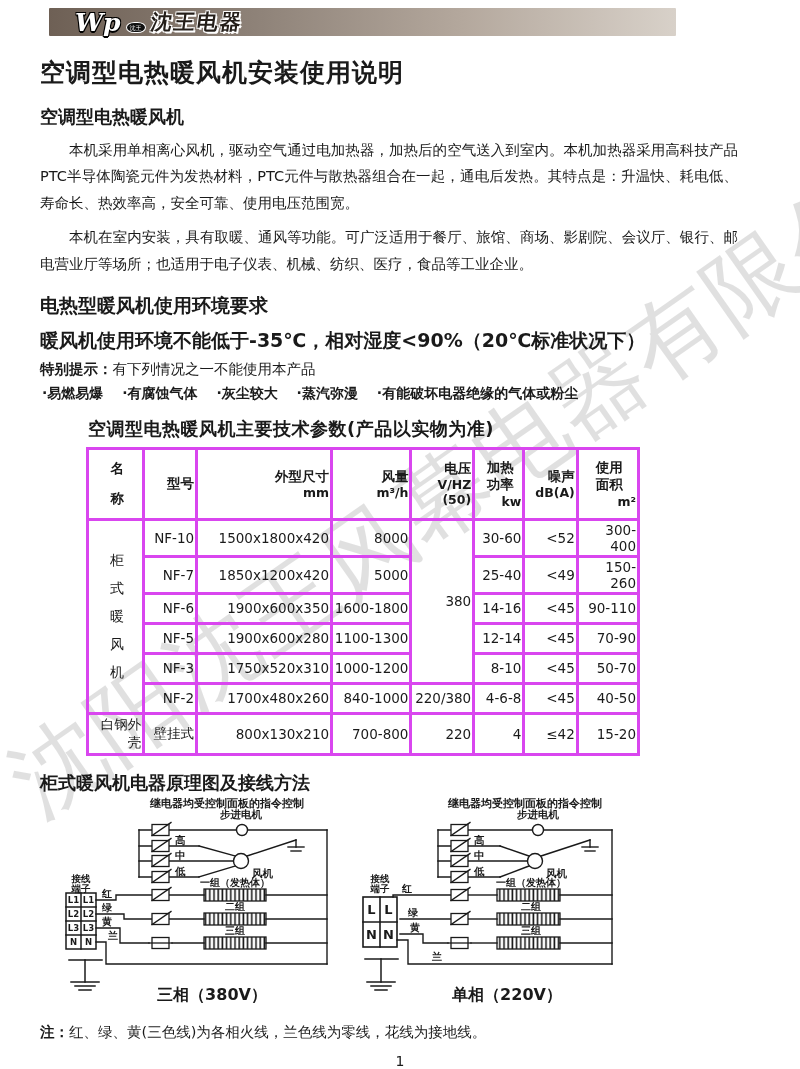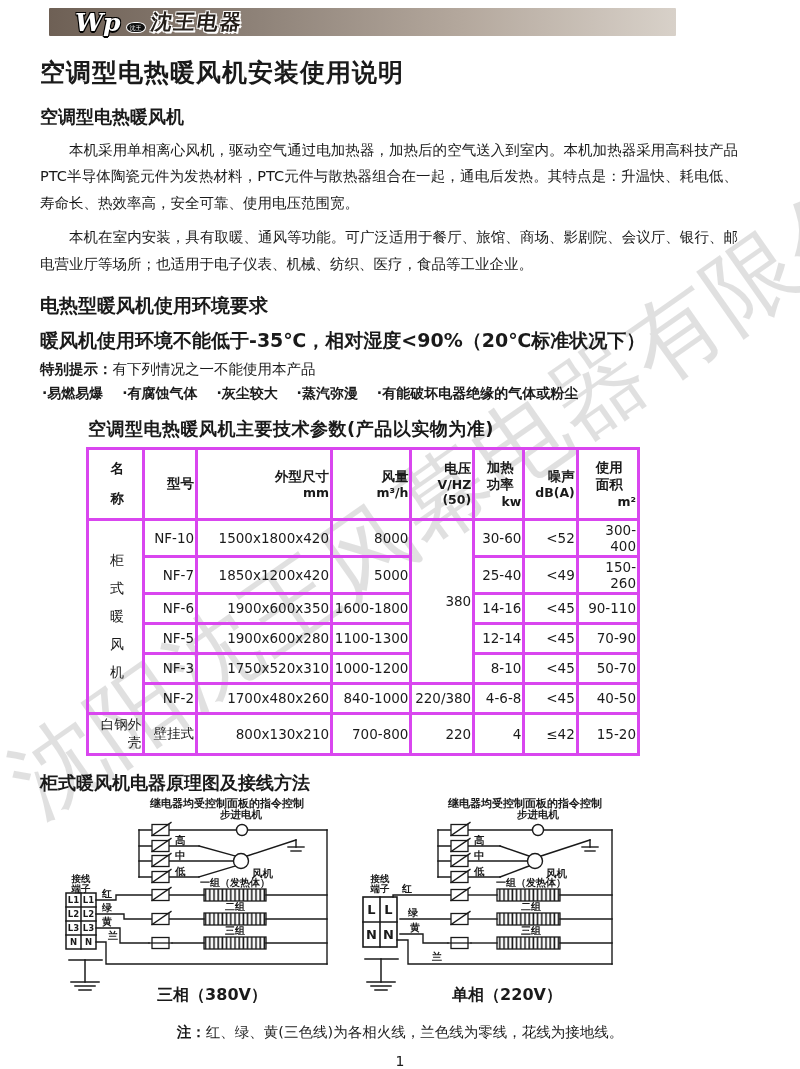--- a/index.html
+++ b/index.html
@@ -36,21 +36,21 @@
   table.spec td{border:3px solid #d946ef;text-align:right;vertical-align:middle;
         font-size:13.5px;padding:1px 1px;height:25px;background:transparent;}
   table.spec tr.hdr td{height:66px;font-weight:700;line-height:1.25;}
   .unit{display:block;font-weight:700;font-size:12.5px;}
   .wrap1{display:block;width:1.25em;margin:0 auto;word-break:break-all;line-height:2.2;}
   .wrap2{display:block;width:2.2em;margin:0 auto;word-break:break-all;line-height:1.3;}
   .vgroup{display:block;width:1.2em;margin:0 auto;word-break:break-all;line-height:2.0;font-size:14px;}
   
   .diag-title{margin:15px 60px 2px 40px;font-size:18px;font-weight:800;}
   .diagrams{display:flex;gap:6px;margin:2px 0 0 44px;}
-  .notes{margin:8px 40px 0 40px;font-size:14.5px;line-height:1.75;text-align:center;}
+  .notes{margin:8px 40px 0 40px;font-size:14.5px;line-height:1.75;}
   .notes .lbl{font-weight:800;}
   .pageno{text-align:center;font-size:14px;margin-top:8px;}
 </style>
 </head>
 <body>
 
 <div class="page">
   <div class="watermark">沈阳沈王风幕电器有限公司</div>
 
   <div class="content">

